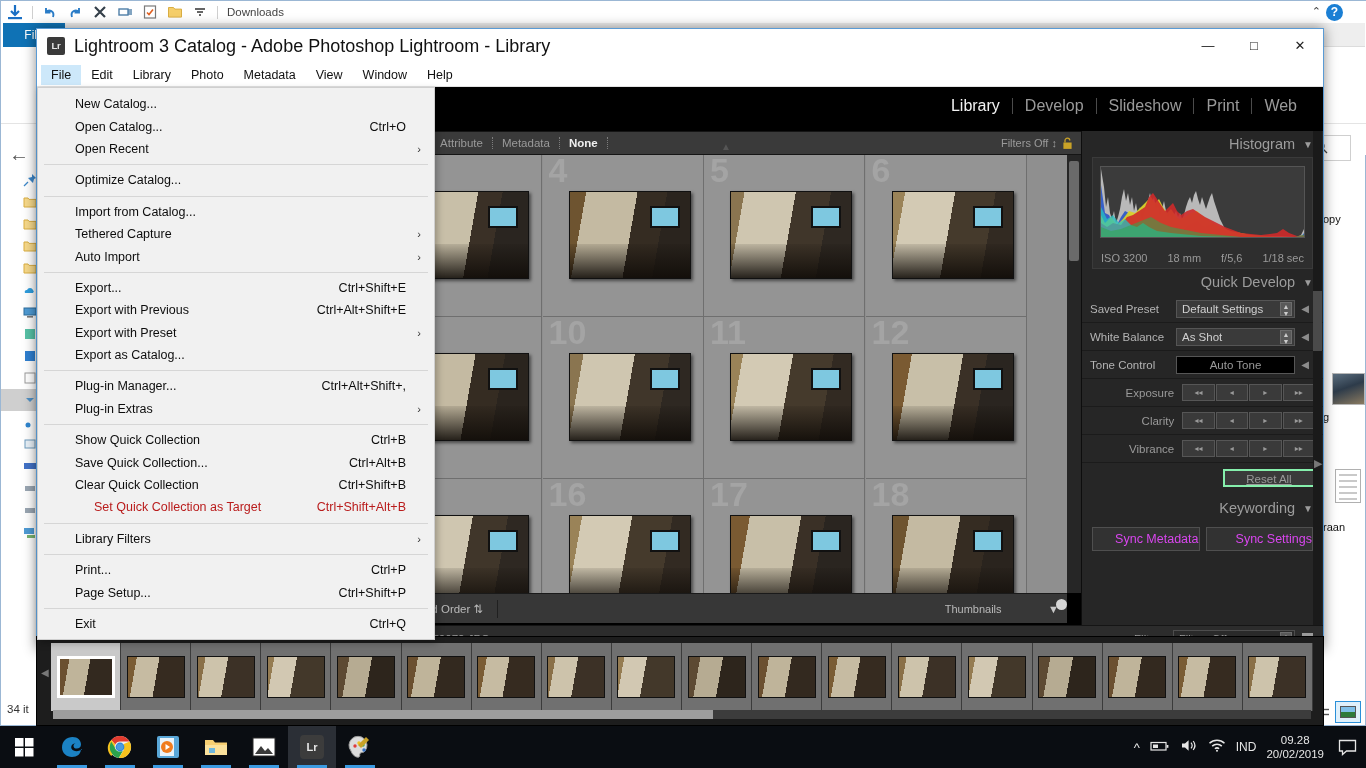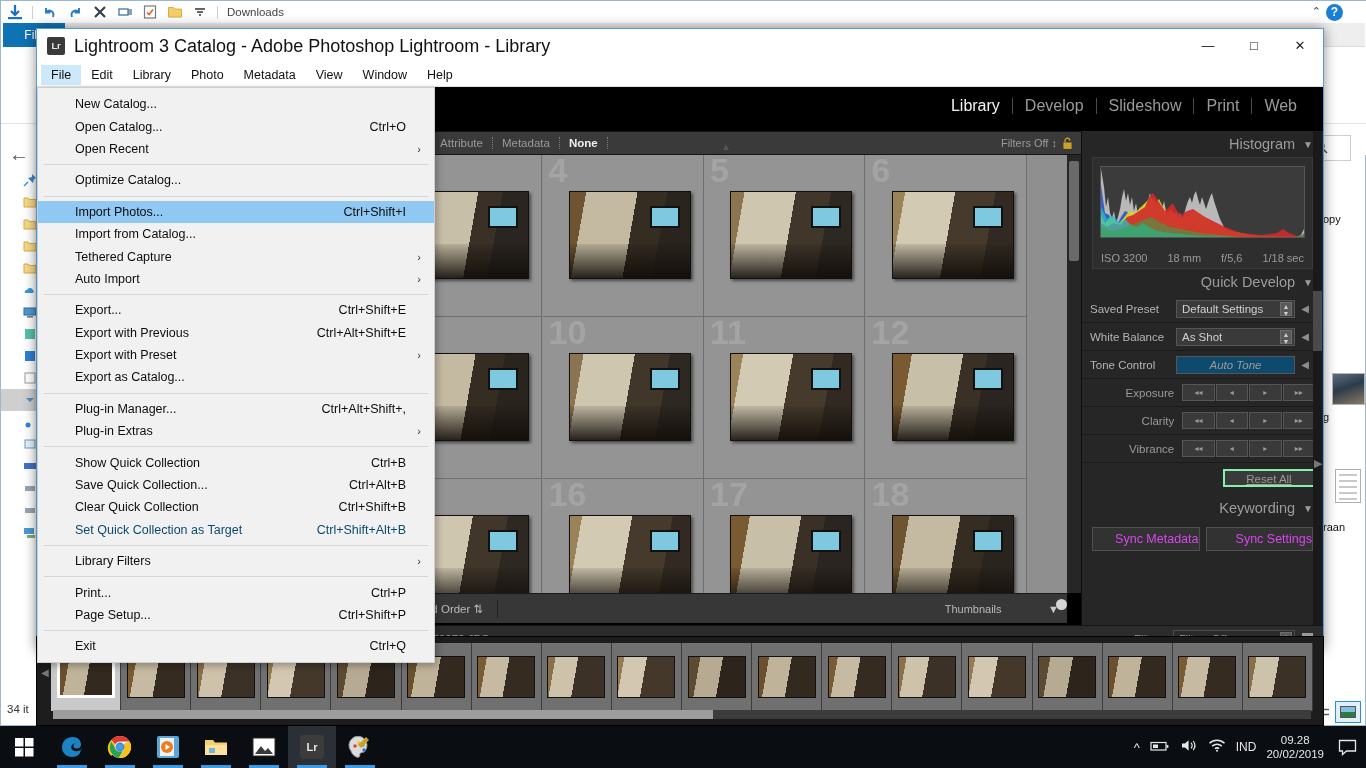--- a/index.html
+++ b/index.html
@@ -127,21 +127,21 @@
     position:absolute; left:0px; top:58px; width:398px;
     background:#f1f1f1; border:1px solid #cfcfcf;
     padding:5px 0 4px 0; z-index:50;
     box-shadow:2px 3px 7px rgba(0,0,0,.28);
   }
   .mrow{
     height:22.4px; display:flex; align-items:center; position:relative;
     font-size:12.5px; color:#0d0d0d; padding:0 10px 0 37px;
   }
   .mrow.hl{ background:#8fc8f2; }
-  .mrow.dis{ color:#0c4a6e; }
+  .mrow.dis{ color:#b91c1c;margin-left:19px; }
   .macc{ position:absolute; right:28px; font-size:12.5px; }
   .marrow{ position:absolute; right:13px; font-size:11px; color:#333; }
   .msep{ height:1px; background:#d6d6d6; margin:4px 6px 4px 6px; }
 
   
   #lr-body{ position:absolute; left:0; top:58px; width:1286px; height:562px; background:#000; }
 
   #lr-topbar{ position:absolute; left:0; top:0; width:1286px; height:44px; background:#000; }
   #module-picker{
     position:absolute; right:14px; top:10px; display:flex; align-items:center; gap:0px;
@@ -271,22 +271,22 @@
   .qd-row .lbl{ width:86px; }
   .qd-row .lbl.right{ text-align:right; padding-right:8px; width:98px; color:#9a9a9a; }
   .qd-select{
     flex:1; height:18px; background:#3a3a3a; border:1px solid #555; color:#d0d0d0;
     font-size:11.5px; display:flex;align-items:center; padding-left:5px; position:relative;
   }
   .spin{ position:absolute; right:2px; top:1px; width:12px;height:14px;background:#595959;border:1px solid #6d6d6d;
     color:#ccc;font-size:7px;text-align:center;line-height:7px;}
   .qd-arrow{ width:20px; text-align:center; color:#8c8c8c; font-size:10px; }
   .qd-btn{
-    flex:1; height:18px; background:#0c4a6e; border:1px solid #565656; color:#9a9a9a;
-    font-size:11.5px; text-align:center; line-height:17px;font-style:italic;
+    flex:1; height:18px; background:#000000; border:1px solid #565656; color:#9a9a9a;
+    font-size:11.5px; text-align:center; line-height:17px;
   }
   .stepper{ display:flex; gap:1px; width:142px; }
   .stepper span{
     flex:1; height:17px; background:#3a3a3a; border:1px solid #565656; color:#9a9a9a;
     font-size:8px; text-align:center; line-height:15px;
   }
   #reset-all-row{ display:flex; justify-content:flex-end; padding:6px 8px 8px 8px; }
   #reset-all{
     width:92px;height:18px;background:#3a3a3a;border:2px solid #86efac;color:#9a9a9a;
     font-size:11.5px;text-align:center;line-height:17px;text-decoration:underline;
@@ -813,24 +813,20 @@
       </div>
       <div class="mrow">
         <span>Open Recent</span>
         <span class="marrow">›</span>
       </div>
       <div class="msep"></div>
       <div class="mrow">
         <span>Optimize Catalog...</span>
       </div>
       <div class="msep"></div>
-      <div class="mrow hl">
-        <span>Import Photos...</span>
-        <span class="macc">Ctrl+Shift+I</span>
-      </div>
       <div class="mrow">
         <span>Import from Catalog...</span>
       </div>
       <div class="mrow">
         <span>Tethered Capture</span>
         <span class="marrow">›</span>
       </div>
       <div class="mrow">
         <span>Auto Import</span>
         <span class="marrow">›</span>

